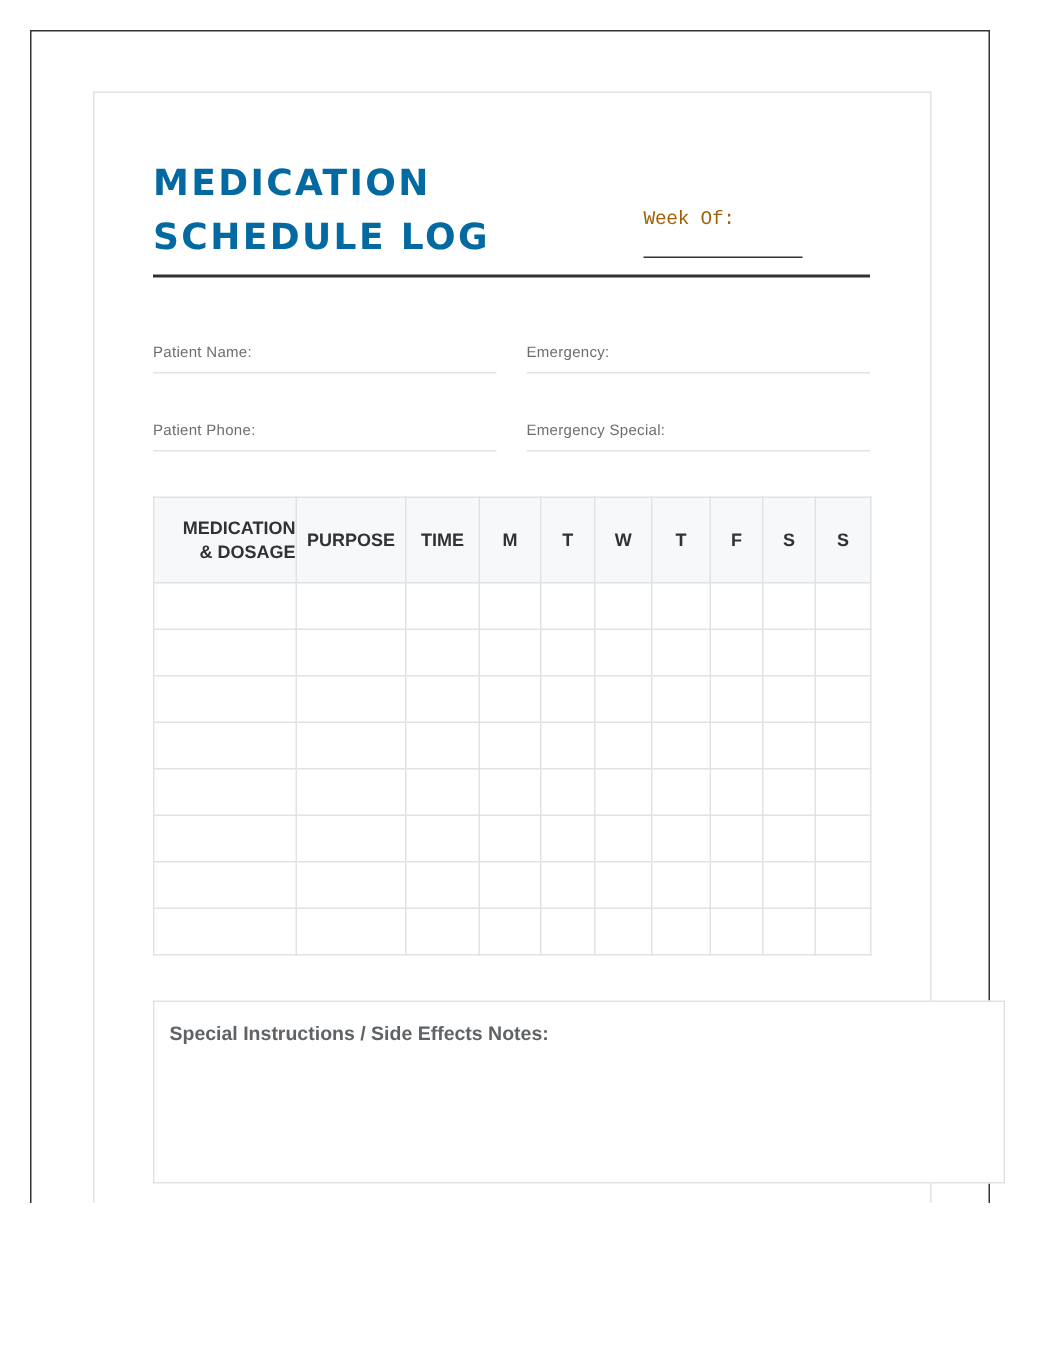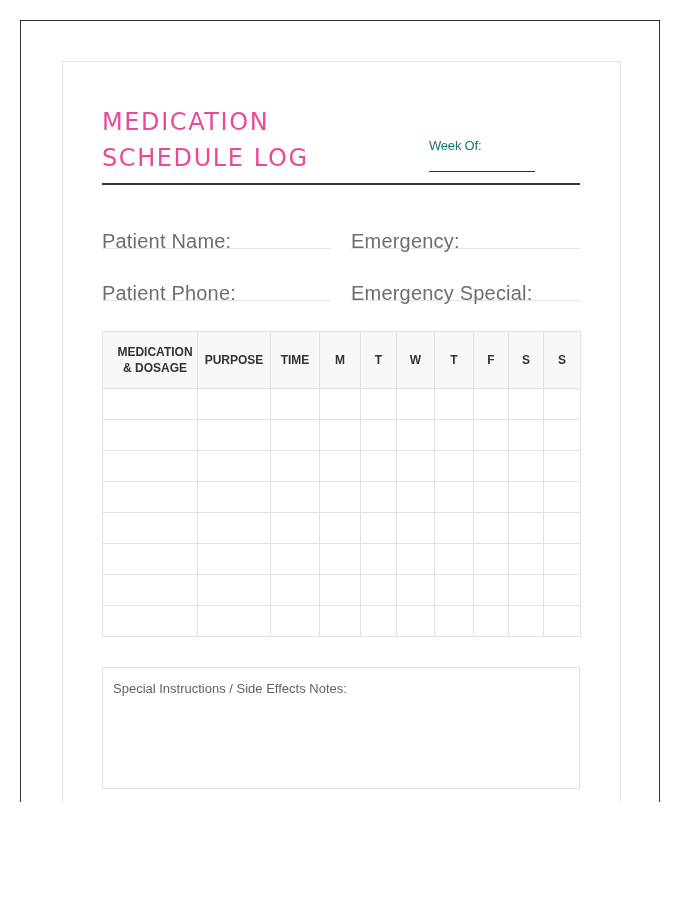--- a/index.html
+++ b/index.html
@@ -36,34 +36,34 @@
       box-sizing: border-box;
       background: #ffffff;
     }
     .title {
       position: absolute;
       left: 102px;
       top: 104px;
       width: 310px;
       margin: 0;
       font-family: "DejaVu Sans", "Liberation Sans", sans-serif;
-      font-weight: 400;
+      font-weight: 700;
       font-size: 24px;
       line-height: 36px;
       letter-spacing: 1.6px;
-      color: #ec4899;
+      color: #0369a1;
       text-transform: uppercase;
     }
     .week-of {
       position: absolute;
       left: 429px;
       top: 138px;
-      font-family: Liberation Sans, sans-serif;
+      font-family: Liberation Mono, monospace;
       font-size: 13px;
-      color: #0f766e;
+      color: #a16207;
       letter-spacing: -0.2px;
     }
     .week-line {
       position: absolute;
       left: 429px;
       top: 171px;
       width: 106px;
       height: 0;
       border-top: 1px solid #333333;
     }
@@ -80,21 +80,21 @@
       width: 229px;
       height: 26px;
       border-bottom: 1px solid #e2e4e6;
       box-sizing: border-box;
     }
     .field-label {
       position: absolute;
       left: 0;
       top: 7px;
       font-family: "Liberation Sans", sans-serif;
-      font-size: 20px;
+      font-size: 10px;
       color: #6b6e70;
       letter-spacing: 0.2px;
     }
     .med-table {
       position: absolute;
       left: 102px;
       top: 331px;
       width: 478px;
       border-collapse: collapse;
       table-layout: fixed;
@@ -108,36 +108,37 @@
       height: 57px;
       background: #f6f8f9;
       font-family: "Liberation Sans", sans-serif;
       font-size: 12px;
       font-weight: 700;
       color: #303336;
       text-align: center;
       line-height: 16px;
     }
     .med-table th.first {
-      text-align: center;
+      text-align: right;
       padding-left: 10px;
     }
     .med-table td {
       height: 31px;
       background: #ffffff;
     }
     .notes-box {
       position: absolute;
       left: 102px;
       top: 667px;
-      width: 478px;
+      width: 568px;
       height: 122px;
       border: 1px solid #dfe3e6;
       box-sizing: border-box;
       background: #ffffff;
+      font-weight: bold;
     }
     .notes-label {
       position: absolute;
       left: 10px;
       top: 13px;
       font-family: "Liberation Sans", sans-serif;
       font-size: 13px;
       color: #5f6366;
     }
   </style>

